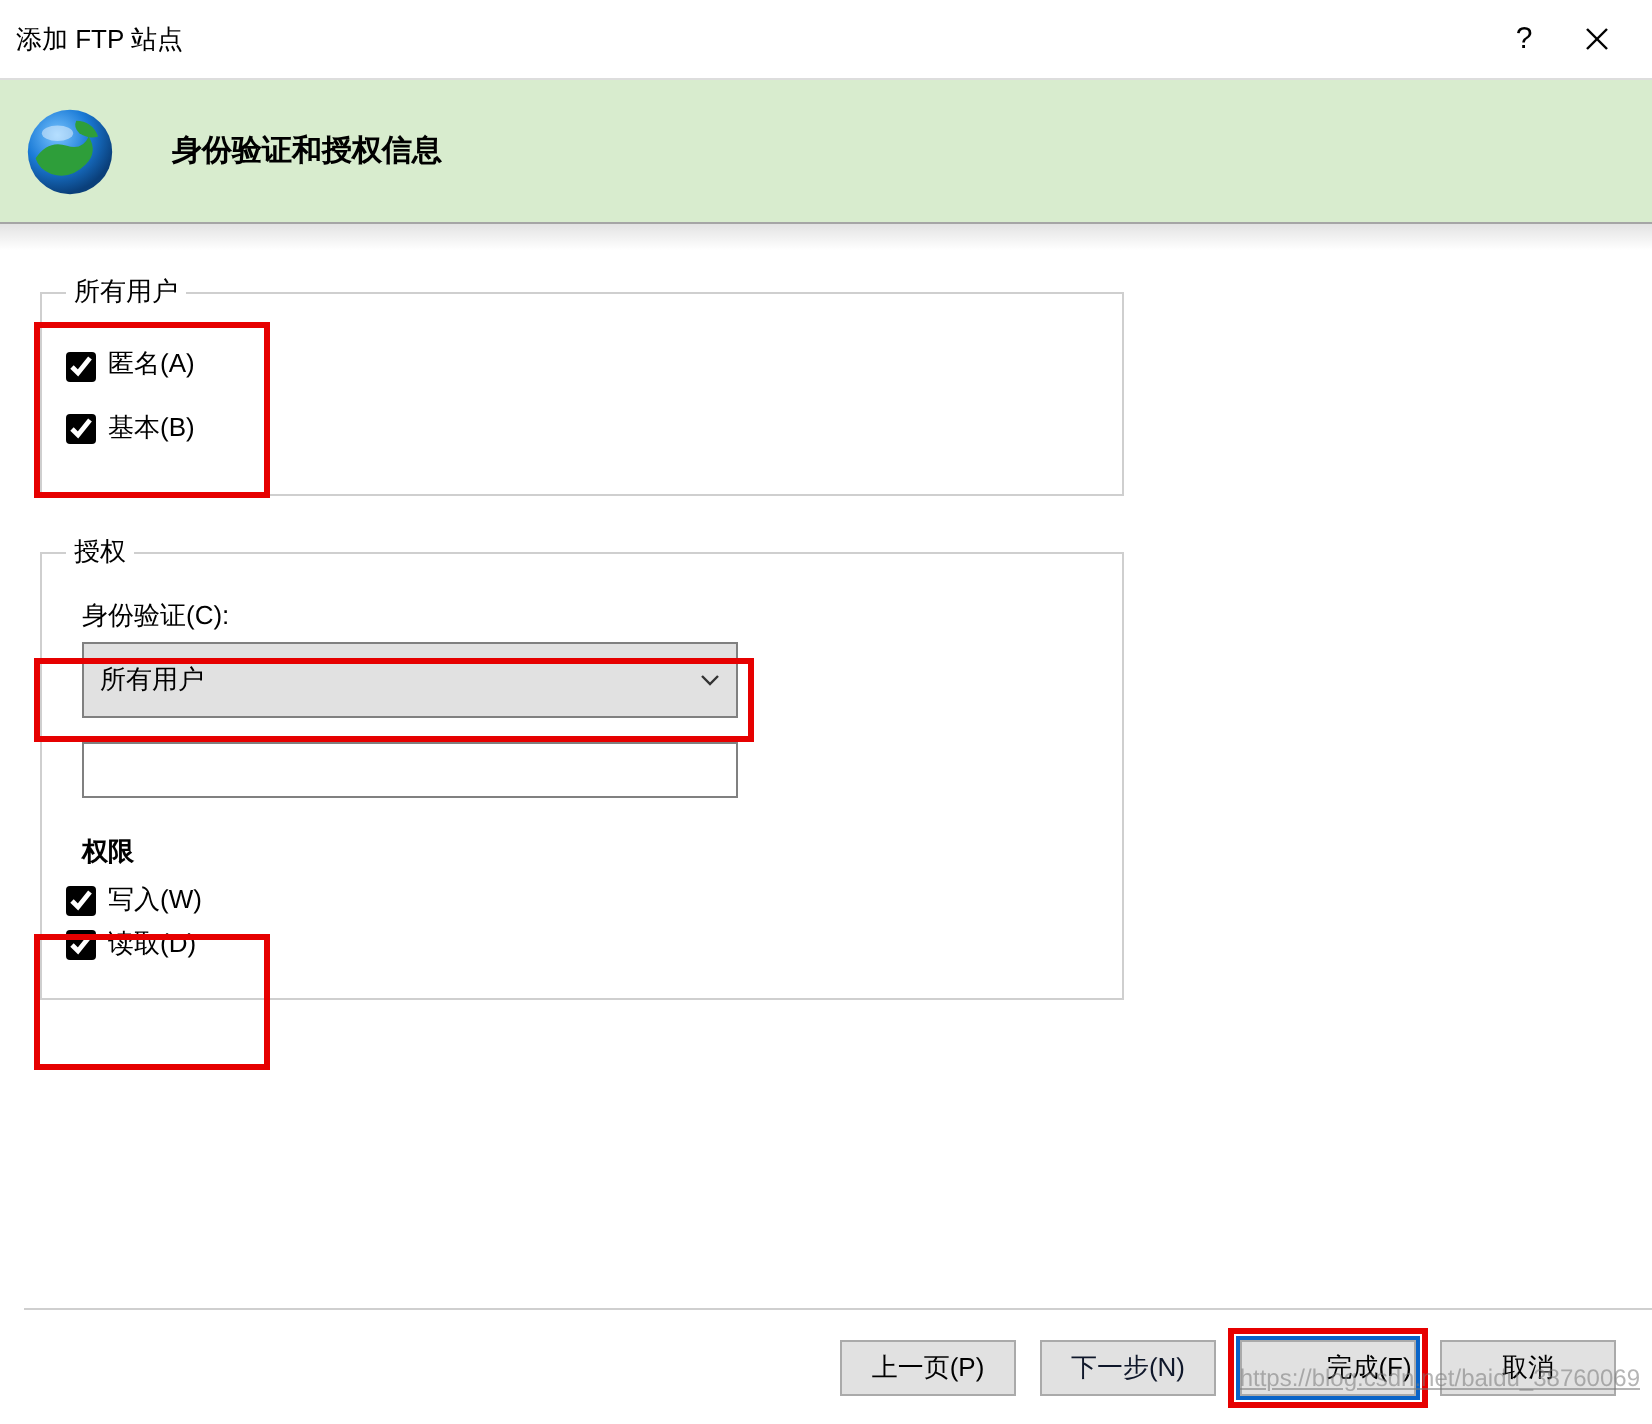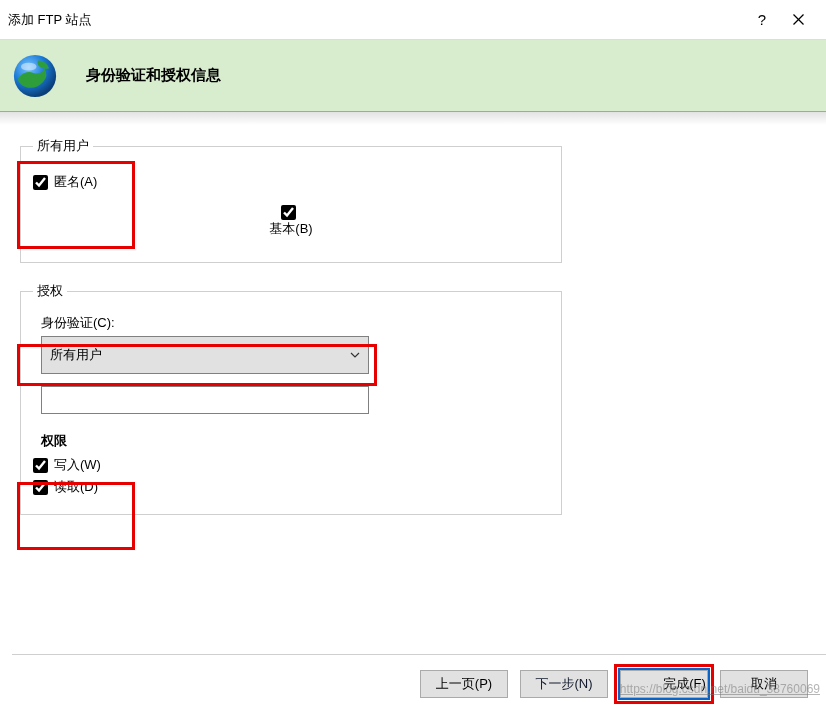--- a/index.html
+++ b/index.html
@@ -204,25 +204,25 @@
     <ellipse cx="24" cy="20" rx="10" ry="5" fill="rgba(255,255,255,0.45)"></ellipse>
   </svg>
   <div class="header-title">身份验证和授权信息</div>
 </div>
 
 <div class="main">
 
   <div class="panel" style="padding-bottom:20px;">
     <span class="panel-legend">所有用户</span>
 
-    <div class="fieldrow" style="margin-top:8px;">
+    <div class="fieldrow" style="margin-top:8px;align-items:flex-end;">
       <input type="checkbox" checked="" style="">
       <span>匿名(A)</span>
     </div>
-    <div class="fieldrow" style="margin-top:14px; margin-bottom:4px;flex-direction:column;">
+    <div class="fieldrow" style="margin-top:14px; margin-bottom:4px;">
       <input type="checkbox" checked="" style="">
       <span>基本(B)</span>
     </div>
 
     <div class="redbox" style="left:-4px; top:14px; width:118px; height:88px;"></div>
   </div>
 
   <div class="panel" style="">
     <span class="panel-legend">授权</span>
 

